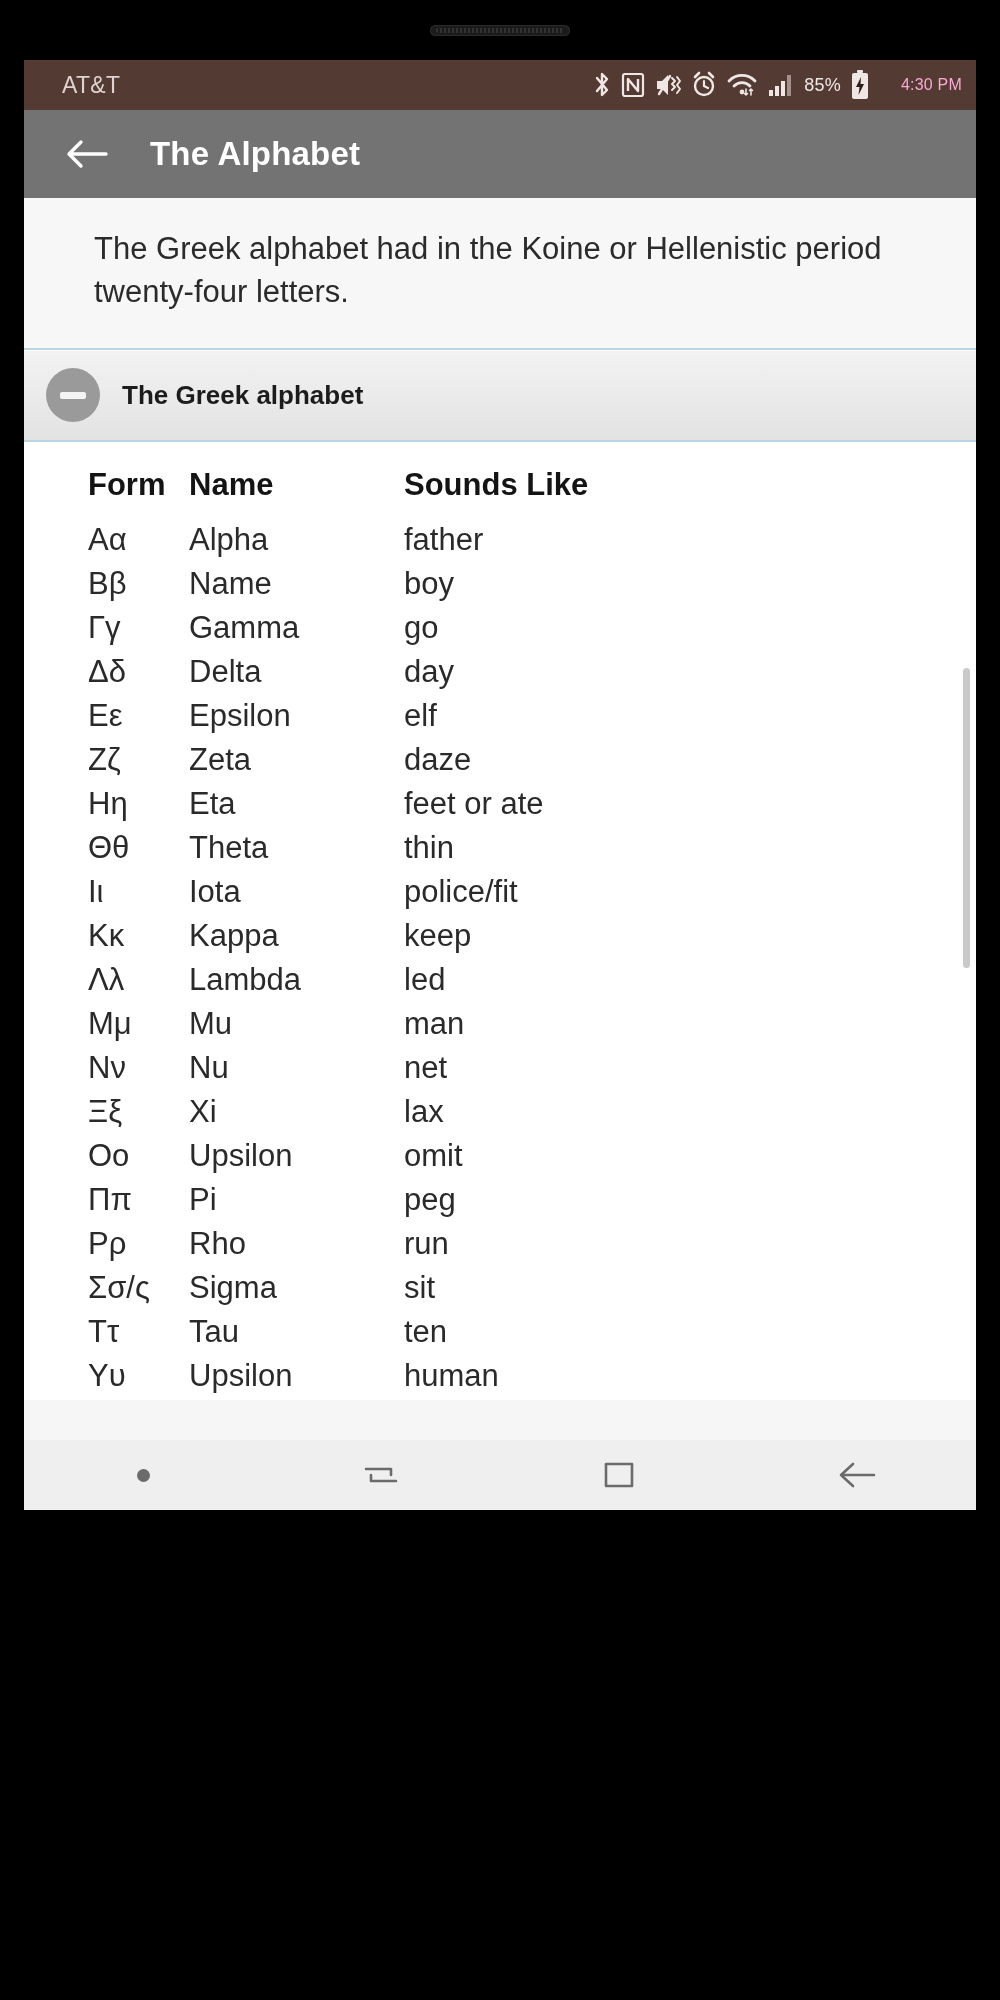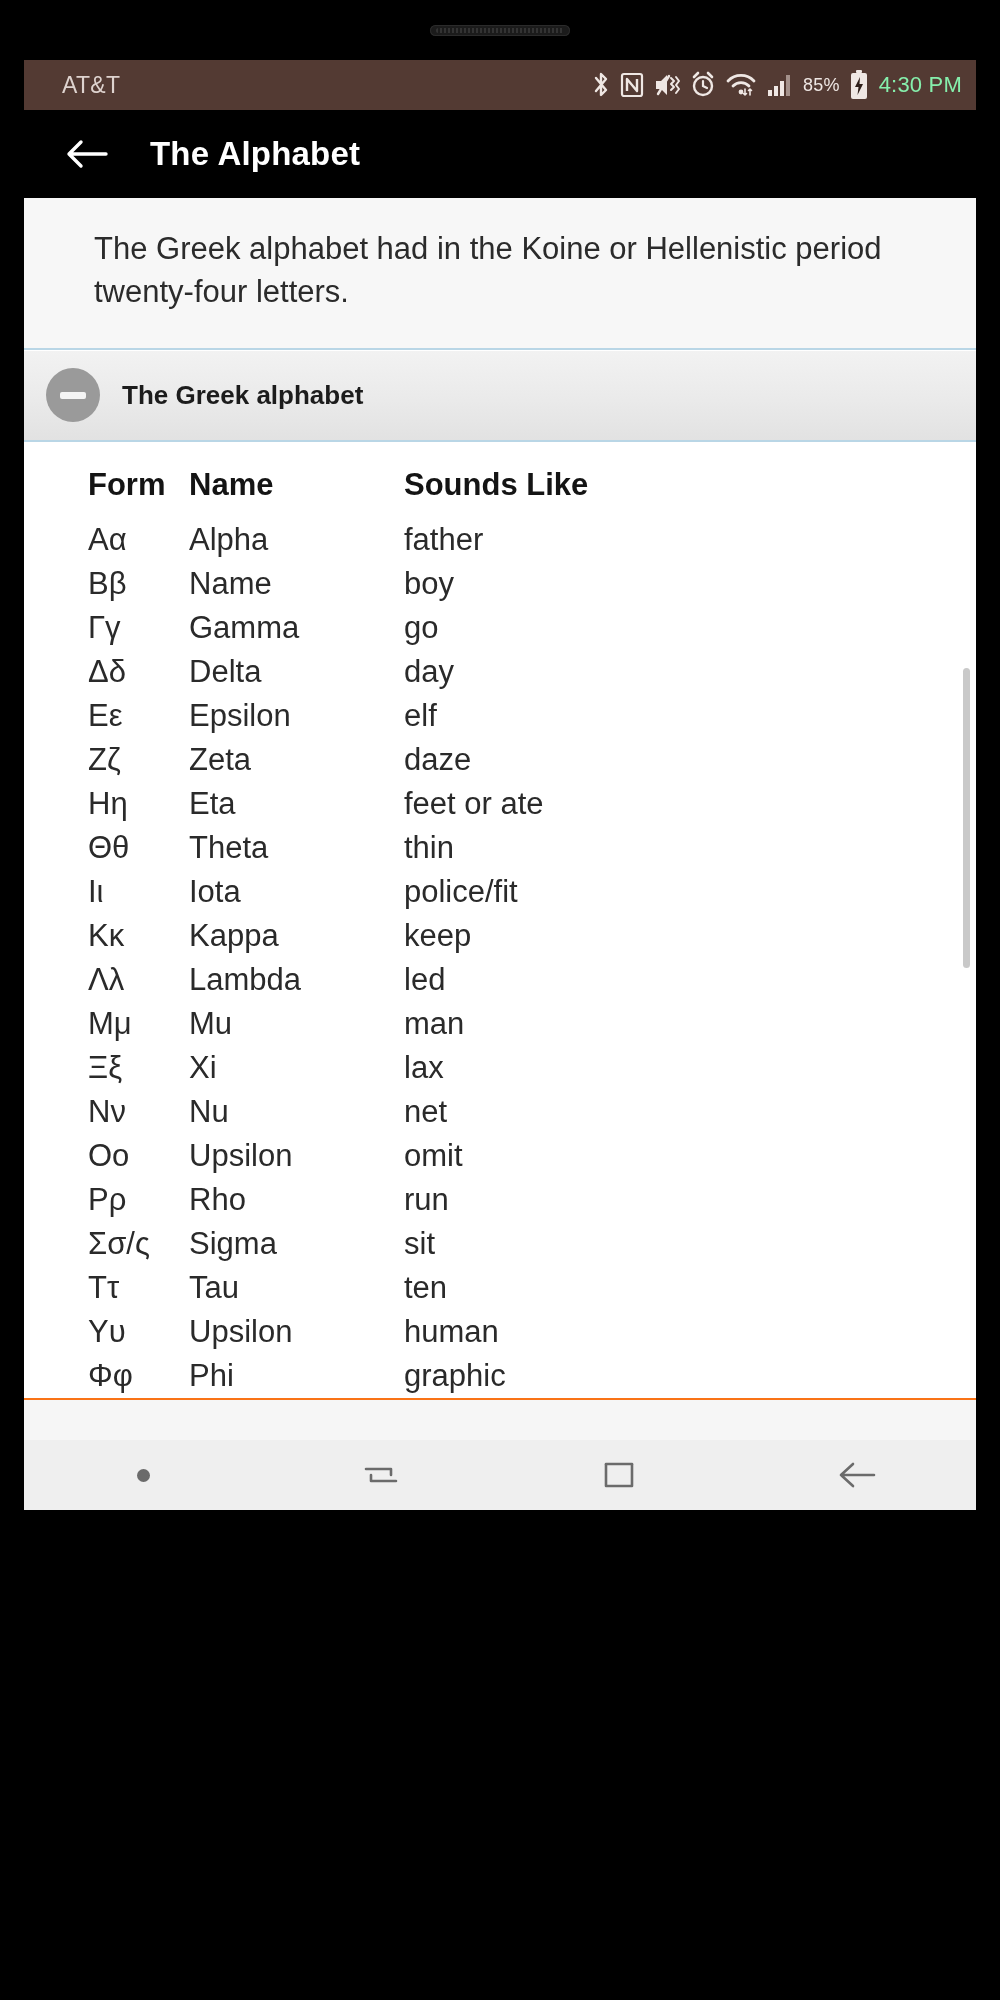--- a/index.html
+++ b/index.html
@@ -52,27 +52,27 @@
     margin-left:20px;
   }
   #status-right {
     margin-left:auto; display:flex; align-items:center; gap:9px;
   }
   .sicon { display:block; }
   #battery-pct {
     font-size:18px; color:#efe7e4; letter-spacing:0.2px;
   }
   #clock {
-    font-size:22px; color:#86efac; letter-spacing:0.2px; margin-left:1px;
+    font-size:16px; color:#f9a8d4; letter-spacing:0.2px; margin-left:22px;
   }
 
   
   #appbar {
     position:absolute; left:0; top:50px; width:952px; height:88px;
-    background:#000000;
+    background:#737373;
     display:flex; align-items:center;
     padding-left:40px;
   }
   #back-arrow {
     width:46px; height:46px; display:flex; align-items:center; justify-content:center;
     cursor:pointer;
   }
   #appbar-title {
     margin-left:40px;
     color:#fff; font-size:33px; font-weight:bold; letter-spacing:0.2px;
@@ -329,33 +329,38 @@
                 <td class="col-form">Λλ</td>
                 <td class="col-name">Lambda</td>
                 <td class="col-sound">led</td>
               </tr>
               <tr>
                 <td class="col-form">Μμ</td>
                 <td class="col-name">Mu</td>
                 <td class="col-sound">man</td>
               </tr>
               <tr>
+                <td class="col-form">Νν</td>
+                <td class="col-name">Nu</td>
+                <td class="col-sound">net</td>
+              </tr>
+              <tr>
                 <td class="col-form">Ξξ</td>
                 <td class="col-name">Xi</td>
                 <td class="col-sound">lax</td>
               </tr>
               <tr>
-                <td class="col-form">Νν</td>
-                <td class="col-name">Nu</td>
-                <td class="col-sound">net</td>
-              </tr>
-              <tr>
                 <td class="col-form">Οο</td>
                 <td class="col-name">Upsilon</td>
                 <td class="col-sound">omit</td>
+              </tr>
+              <tr>
+                <td class="col-form">Ππ</td>
+                <td class="col-name">Pi</td>
+                <td class="col-sound">peg</td>
               </tr>
               <tr>
                 <td class="col-form">Ρρ</td>
                 <td class="col-name">Rho</td>
                 <td class="col-sound">run</td>
               </tr>
               <tr>
                 <td class="col-form">Σσ/ς</td>
                 <td class="col-name">Sigma</td>
                 <td class="col-sound">sit</td>

